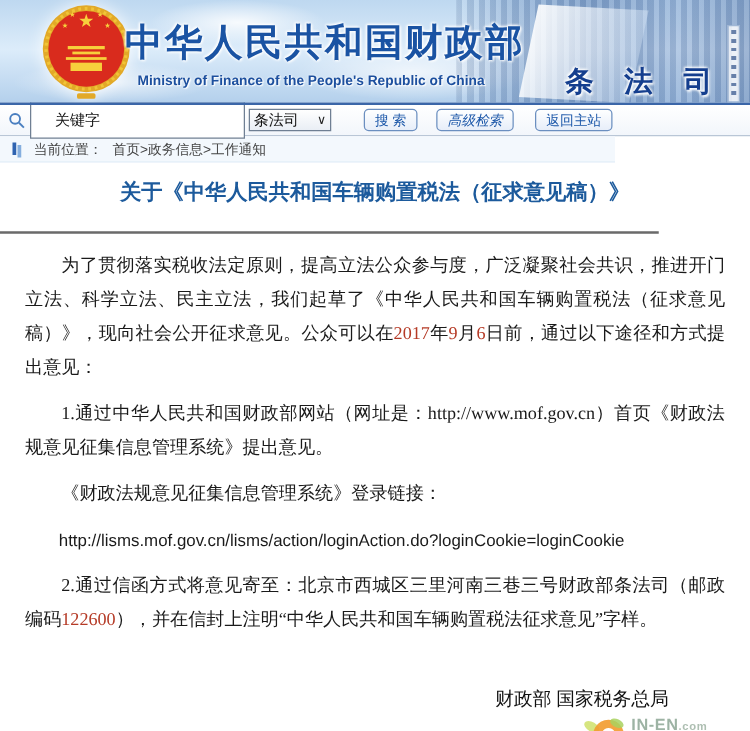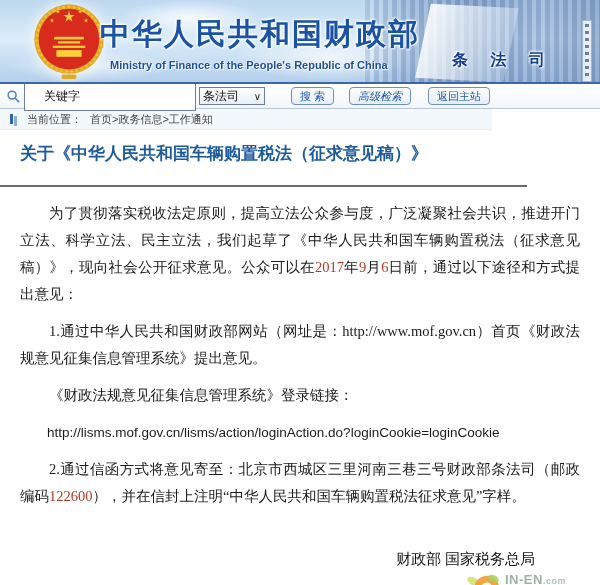--- a/index.html
+++ b/index.html
@@ -26,21 +26,21 @@
     background:rgba(255,255,255,.8); border:1px solid rgba(110,145,190,.6); }
   .hdr-sign::before { content:""; position:absolute; left:2px; top:3px; width:4px; height:52px;
     background:repeating-linear-gradient(180deg, rgba(70,100,150,.8) 0 3px, transparent 3px 7px); }
   .emblem { position:absolute; left:32px; top:2px; width:74px; height:80px;
     filter:drop-shadow(0 0 7px rgba(255,255,255,.95)); }
   .hdr-titles { position:absolute; left:100px; top:14px; }
   .org-cn { font-size:30px; font-weight:bold; color:#1a53a3; letter-spacing:2px; white-space:nowrap;
     text-shadow:0 0 3px #fff, 1px 1px 2px #fff, -1px -1px 2px #fff; }
   .org-en { margin:4px 0 0 10px; font-size:11px; font-weight:bold; color:#1c4f9e; white-space:nowrap;
     text-shadow:0 0 2px #fff, 1px 1px 1px #fff; }
-  .dept-name { position:absolute; left:452px; top:50px; font-size:16px; font-weight:bold;
+  .dept-name { position:absolute; left:452px; top:50px; font-size:23px; font-weight:bold;
     color:#143e8e; letter-spacing:9px; white-space:nowrap;
     text-shadow:0 0 3px #fff, 1px 1px 2px #fff, -1px -1px 2px #fff; }
 
   
   .toolbar { display:flex; align-items:center; width:600px; height:25px; padding:0 6px;
     background:linear-gradient(#ffffff,#f2f6fb); border-bottom:1px solid #b9c6d6; }
   .tb-date { flex:0 0 142px; font-size:11px; color:#222; letter-spacing:.5px; }
   .tb-mag { width:15px; height:15px; margin-right:3px; }
   .search-input { width:172px; height:30px; border:1px solid #6f7f93; font-size:12px;
     padding:0 19px; color:#111; background:#fff; font-family:"Liberation Sans",sans-serif; }
@@ -56,21 +56,21 @@
   
   .breadcrumb { display:flex; align-items:center; width:492px; height:21px; padding:0 10px;
     background:#f3f8fd; border-bottom:1px solid #e4eef7; font-size:11px; color:#444; }
   .bc-ico { display:inline-block; width:3px; height:10px; background:#2f63b0;
     box-shadow:4px 2px 0 0 #85aede; margin-right:14px; }
   .bc-label { margin-right:8px; }
 
   
   .content { position:relative; z-index:1; width:600px; padding:0 20px;
     font-family:"Liberation Serif", serif; }
-  .doc-title { margin-top:9px; text-align:left; font-size:17px; font-weight:bold;
+  .doc-title { margin-top:9px; text-align:center; font-size:17px; font-weight:bold;
     color:#1c5a9c; line-height:30px; }
   .title-rule { position:relative; left:-20px; width:527px; height:2px; background:#6a6a6a;
     margin-top:16px; }
   .para { margin-top:13px; font-size:14.5px; color:#1a1a1a; line-height:27px;
     text-indent:2em; text-align:justify; }
   .para.tight { margin-top:10px; }
   .hl { color:#b53a26; }
   .p-link { font-family:"Liberation Sans", sans-serif; font-size:13.5px; }
   .signature { margin-top:40px; text-align:right; padding-right:45px;
     font-size:15px; color:#111; }

